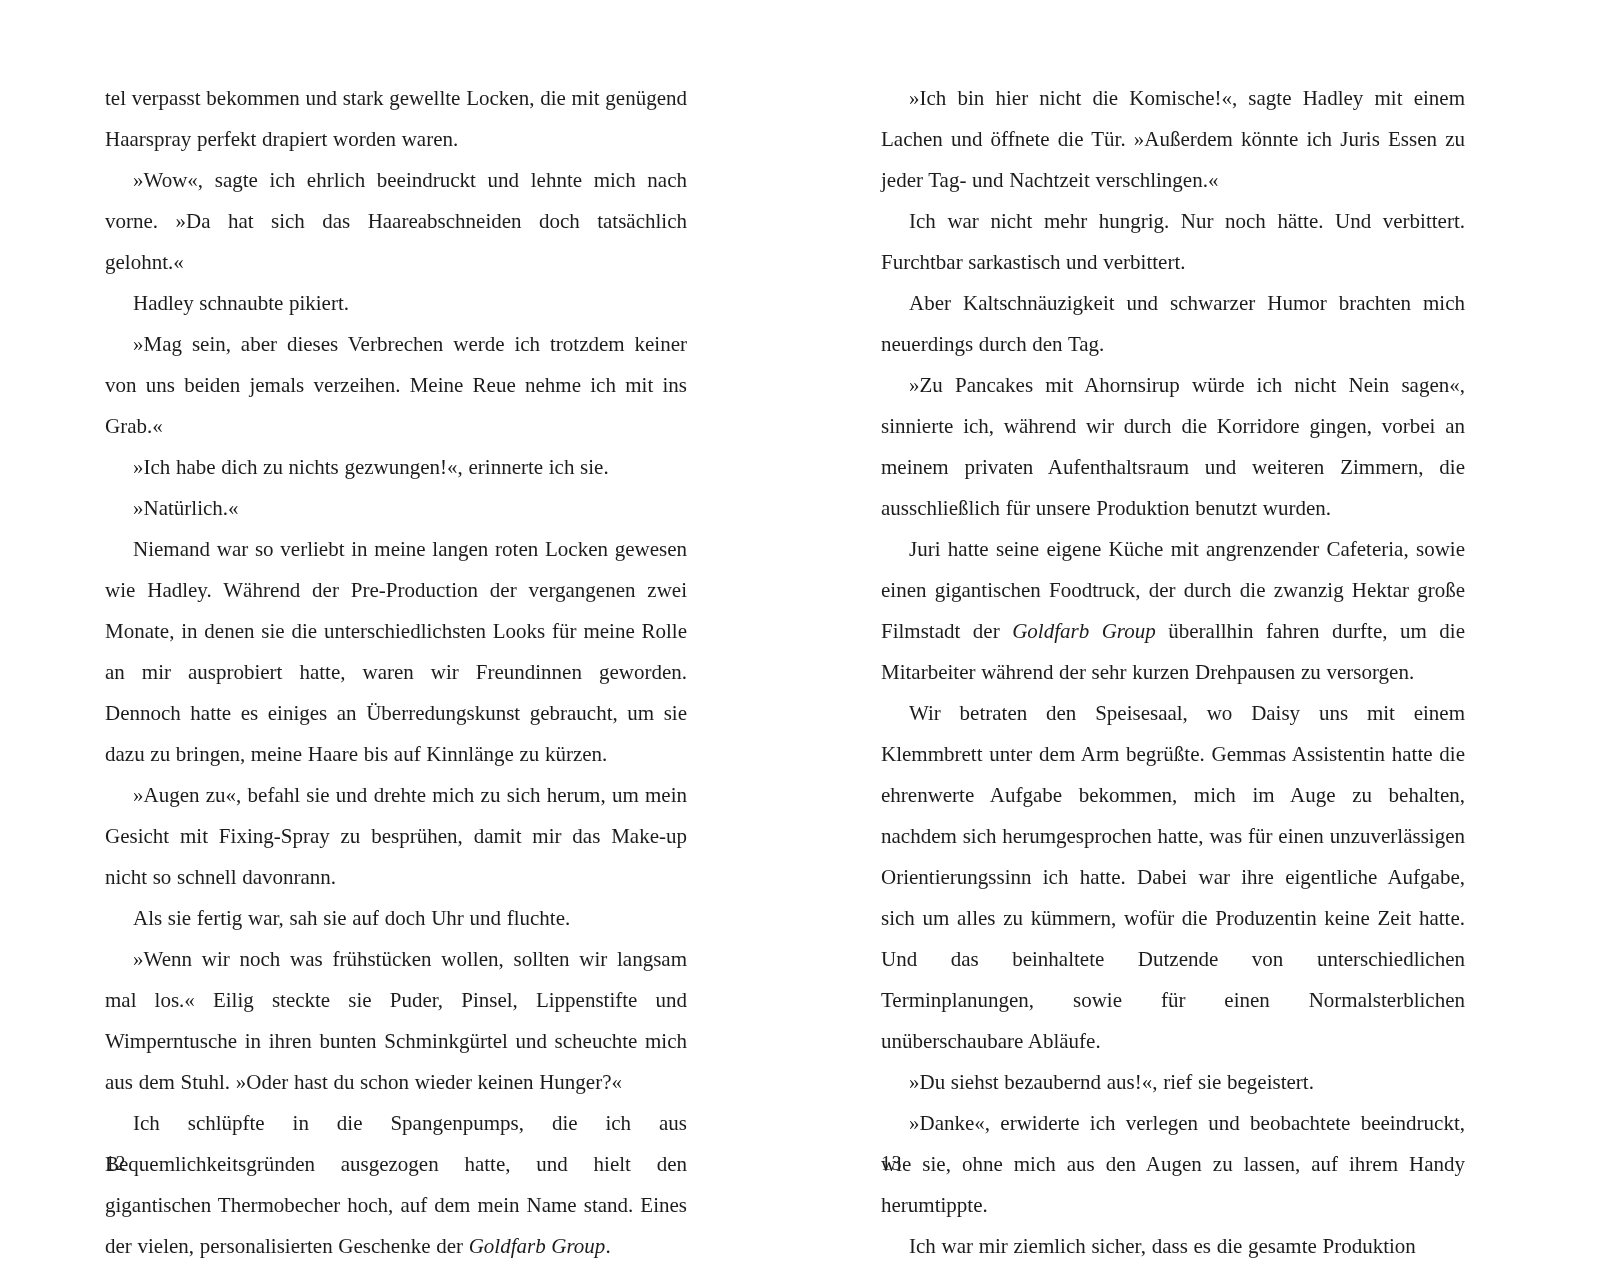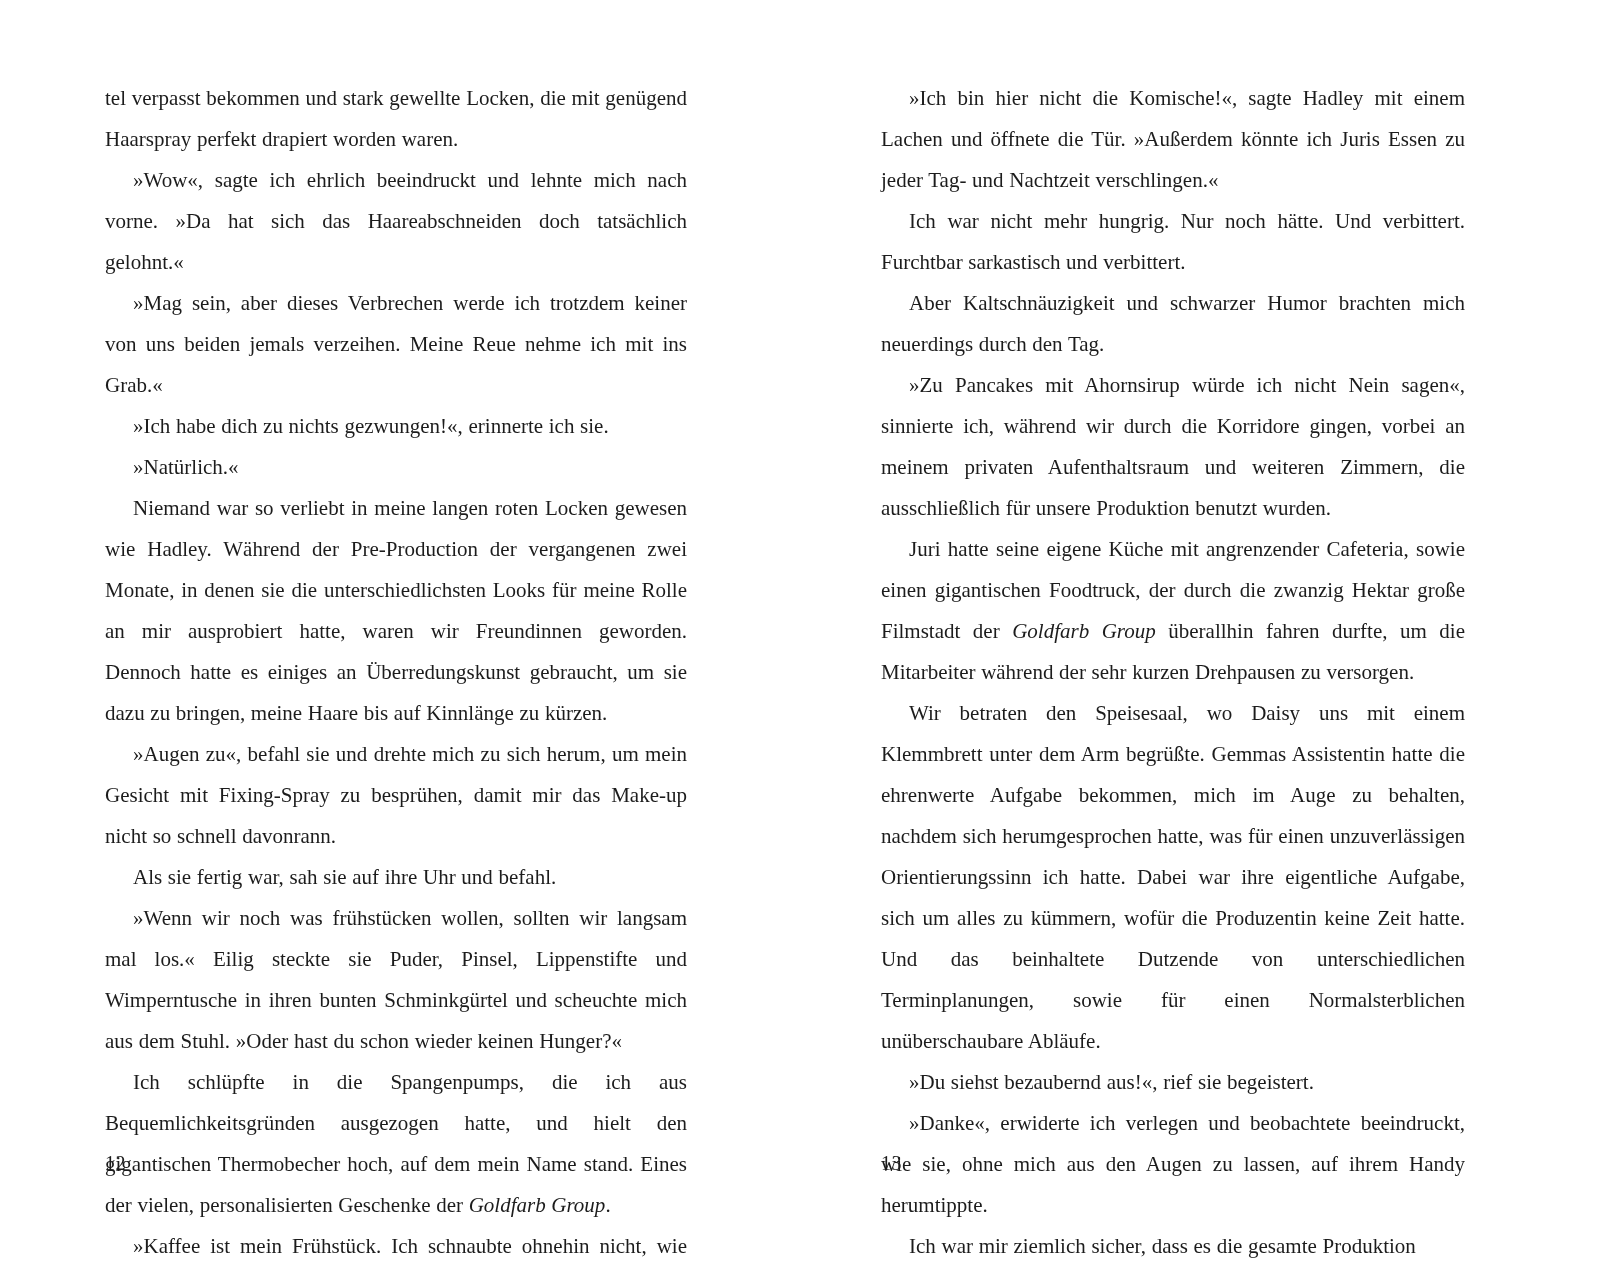--- a/index.html
+++ b/index.html
@@ -53,26 +53,27 @@
   #page-number-right { left: 881px; width: 584px; }
 </style>
 </head>
 <body style="background: rgb(255, 255, 255); color: rgb(28, 28, 28);">
 
 <div class="spread">
 
   <div class="page-body" id="page-left-body">
       <p class="para"><span>tel verpasst bekommen und stark gewellte Locken, die mit genügend Haarspray perfekt drapiert worden waren.</span></p>
       <p class="para indent"><span>»Wow«, sagte ich ehrlich beeindruckt und lehnte mich nach vorne. »Da hat sich das Haareabschneiden doch tatsächlich gelohnt.«</span></p>
+      <p class="para indent"><span>Hadley schnaubte pikiert.</span></p>
       <p class="para indent"><span>»Mag sein, aber dieses Verbrechen werde ich trotzdem keiner von uns beiden jemals verzeihen. Meine Reue nehme ich mit ins Grab.«</span></p>
       <p class="para indent"><span>»Ich habe dich zu nichts gezwungen!«, erinnerte ich sie.</span></p>
       <p class="para indent"><span>»Natürlich.«</span></p>
       <p class="para indent"><span>Niemand war so verliebt in meine langen roten Locken gewesen wie Hadley. Während der Pre-Production der vergangenen zwei Monate, in denen sie die unterschiedlichsten Looks für meine Rolle an mir ausprobiert hatte, waren wir Freundinnen geworden. Dennoch hatte es einiges an Überredungskunst gebraucht, um sie dazu zu bringen, meine Haare bis auf Kinnlänge zu kürzen.</span></p>
       <p class="para indent"><span>»Augen zu«, befahl sie und drehte mich zu sich herum, um mein Gesicht mit Fixing-Spray zu besprühen, damit mir das Make-up nicht so schnell davonrann.</span></p>
-      <p class="para indent"><span>Als sie fertig war, sah sie auf ihre Uhr und befahl.</span></p>
+      <p class="para indent"><span>Als sie fertig war, sah sie auf doch Uhr und fluchte.</span></p>
       <p class="para indent"><span>»Wenn wir noch was frühstücken wollen, sollten wir langsam mal los.« Eilig steckte sie Puder, Pinsel, Lippenstifte und Wimperntusche in ihren bunten Schminkgürtel und scheuchte mich aus dem Stuhl. »Oder hast du schon wieder keinen Hunger?«</span></p>
       <p class="para indent"><span>Ich schlüpfte in die Spangenpumps, die ich aus Bequemlichkeitsgründen ausgezogen hatte, und hielt den gigantischen Thermobecher hoch, auf dem mein Name stand. Eines der vielen, personalisierten Geschenke der </span><span class="italic">Goldfarb Group</span><span>.</span></p>
       <p class="para indent"><span>»Kaffee ist mein Frühstück. Ich schnaubte ohnehin nicht, wie man um sieben Uhr morgens bereits etwas essen kann.«</span></p>
     </div>
 
   <div class="page-body" id="page-right-body">
       <p class="para indent"><span>»Ich bin hier nicht die Komische!«, sagte Hadley mit einem Lachen und öffnete die Tür. »Außerdem könnte ich Juris Essen zu jeder Tag- und Nachtzeit verschlingen.«</span></p>
       <p class="para indent"><span>Ich war nicht mehr hungrig. Nur noch hätte. Und verbittert. Furchtbar sarkastisch und verbittert.</span></p>
       <p class="para indent"><span>Aber Kaltschnäuzigkeit und schwarzer Humor brachten mich neuerdings durch den Tag.</span></p>
       <p class="para indent"><span>»Zu Pancakes mit Ahornsirup würde ich nicht Nein sagen«, sinnierte ich, während wir durch die Korridore gingen, vorbei an meinem privaten Aufenthaltsraum und weiteren Zimmern, die ausschließlich für unsere Produktion benutzt wurden.</span></p>

